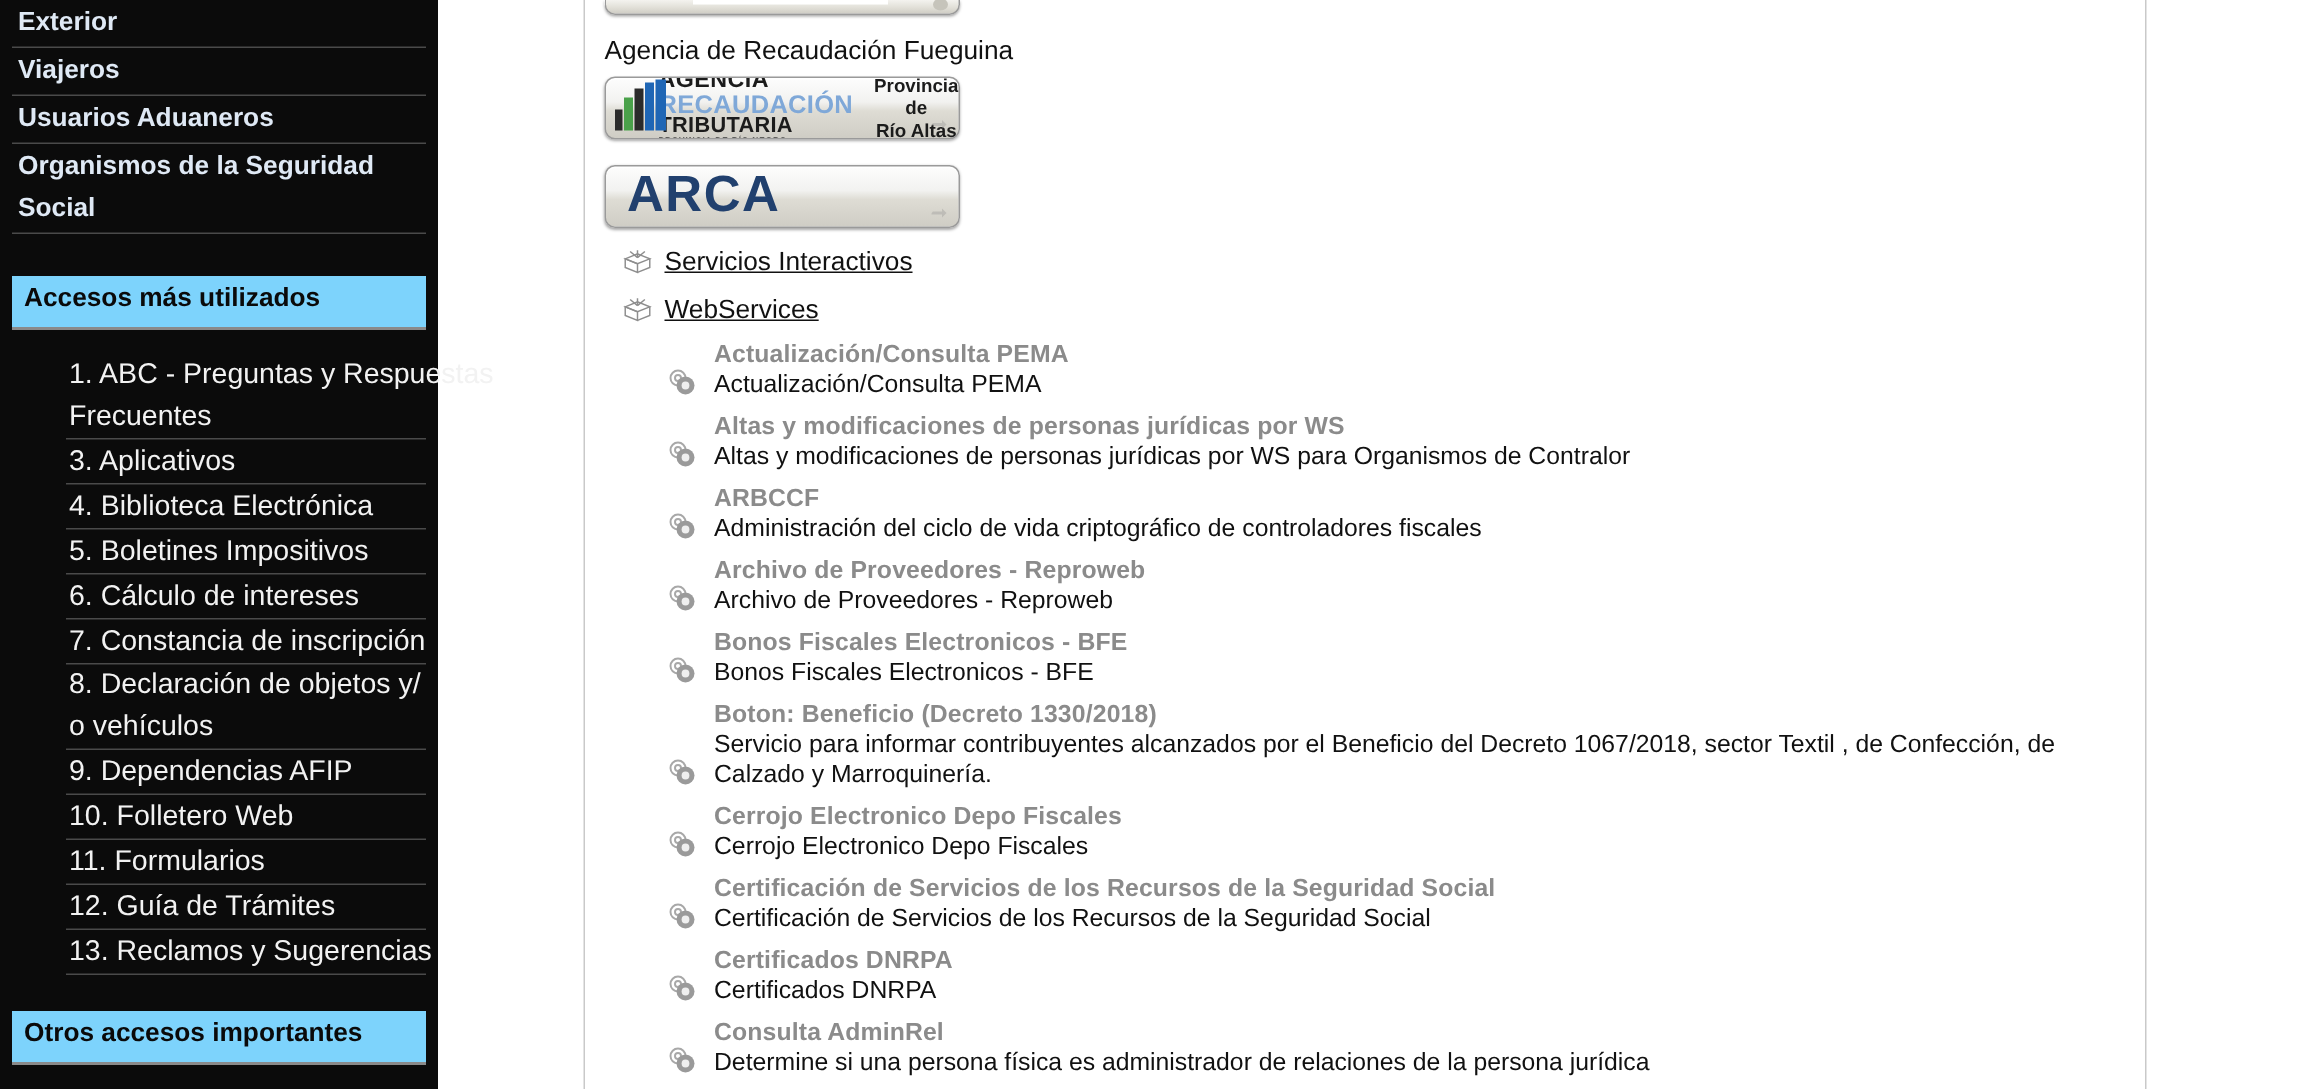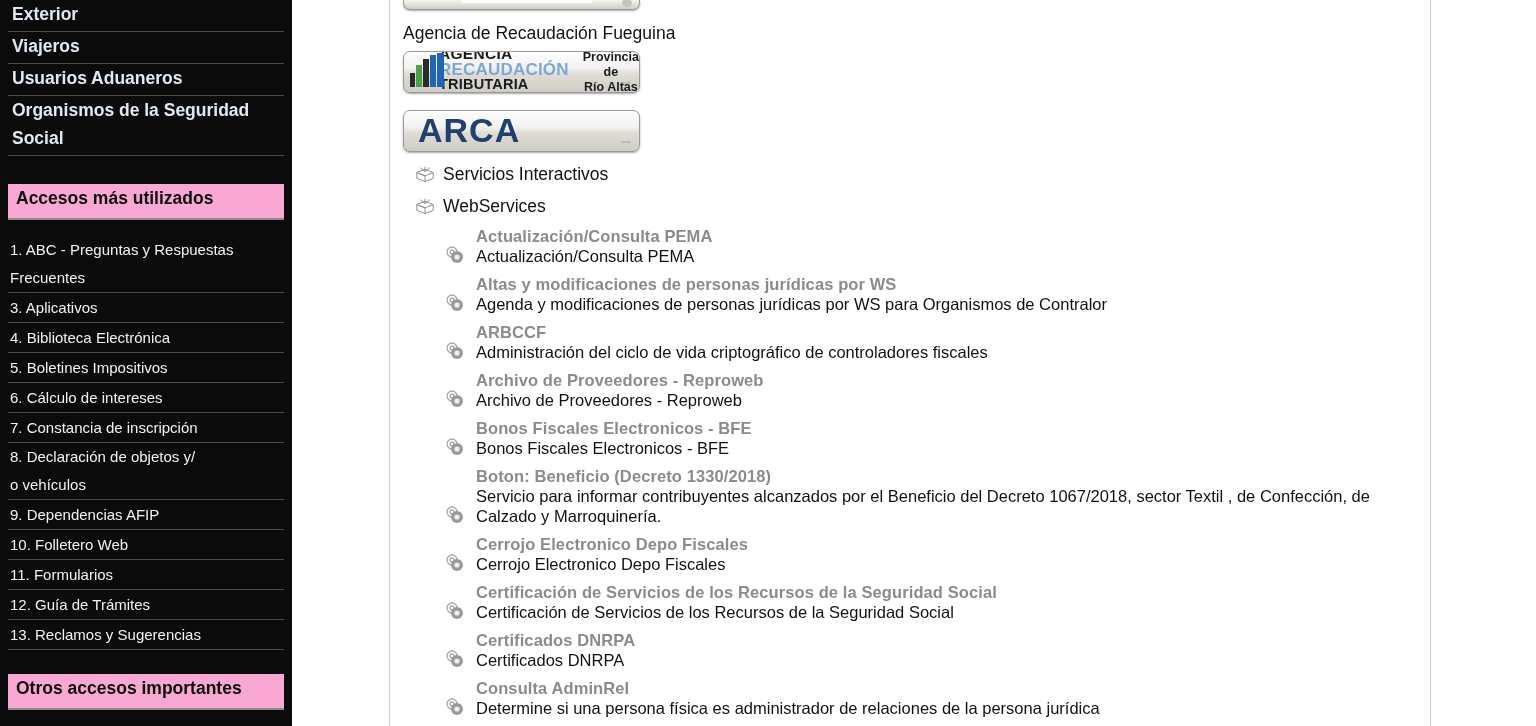--- a/index.html
+++ b/index.html
@@ -25,37 +25,38 @@
     font-weight: bold;
     font-size: 17.5px;
     line-height: 28px;
     padding: 0 0 3px 4px;
     border-bottom: 1px solid #4a4a4a;
   }
   .nav-item.nb { border-bottom: none; padding-bottom: 0; }
 
   .section-head {
     margin: 28px 8px 0 8px;
-    background: #f9a8d4;
+    background: #7dd3fc;
     color: #0a0a0a;
     font-weight: bold;
     font-size: 17.5px;
     line-height: 29px;
     height: 36px;
     padding-left: 8px;
     border-bottom: 2px solid #8a8a8a;
   }
   .link-list { padding: 0 8px; margin-top: 16px; }
   .link-item {
     color: #f2f2f2;
-    font-size: 15px;
+    font-size: 19px;
     line-height: 29px;
     padding-left: 2px;
     border-bottom: 1px solid #4a4a4a;
     white-space: nowrap;
+    margin-left: 36px;
   }
   .link-item.wrap { border-bottom: none; line-height: 28px; }
   .link-item.wrap2 { line-height: 28px; }
 
   
   .content {
     position: absolute; left: 389px; top: 0;
     width: 1042px; height: 726px;
     border-left: 1px solid #c9c9c9;
     border-right: 1px solid #c9c9c9;
@@ -124,21 +125,21 @@
     position: absolute; left: 14px; top: 50%; transform: translateY(-52%);
     font-size: 34px; font-weight: bold; color: #21406e;
     letter-spacing: 1px; font-family: "Liberation Sans", sans-serif;
   }
 
   
   .box-row {
     display: flex; align-items: center;
     margin: 12px 0 0 13px;
   }
-  .box-row .label { font-size: 17.5px; color: #111; margin-left: 8px; }
+  .box-row .label { font-size: 17.5px; color: #111; margin-left: 8px; text-decoration: underline; }
 
   .icon-box { width: 20px; height: 18px; flex: 0 0 20px; }
 
   
   .ws-list { margin: 9px 0 0 0; }
   .ws-item { display: flex; align-items: flex-end; margin-bottom: 8px; }
   .ws-icon { width: 22px; height: 22px; flex: 0 0 22px; margin: 12px 0 0 42px; }
   .ws-body { margin-left: 10px; max-width: 955px; }
   .ws-title {
     font-size: 16.5px; font-weight: bold; color: #8b8b8b;
@@ -274,21 +275,21 @@
             <circle cx="8" cy="8" r="5"></circle>
               <circle cx="8" cy="8" r="2"></circle>
           </g>
           <g fill="#9a9a9a">
               <circle cx="13" cy="13" r="6"></circle>
             </g>
           <circle cx="13" cy="13" r="2.6" fill="#efefef"></circle>
         </svg>
         <div class="ws-body">
           <div class="ws-title">Altas y modificaciones de personas jurídicas por WS</div>
-          <div class="ws-desc">Agenda y modificaciones de personas jurídicas por WS para Organismos de Contralor</div>
+          <div class="ws-desc">Altas y modificaciones de personas jurídicas por WS para Organismos de Contralor</div>
         </div>
       </div>
 
       <div class="ws-item">
         <svg class="ws-icon" viewBox="0 0 22 22">
           <g fill="none" stroke="#a8a8a8" stroke-width="1.3">
             <circle cx="8" cy="8" r="5"></circle>
               <circle cx="8" cy="8" r="2"></circle>
           </g>
           <g fill="#9a9a9a">

